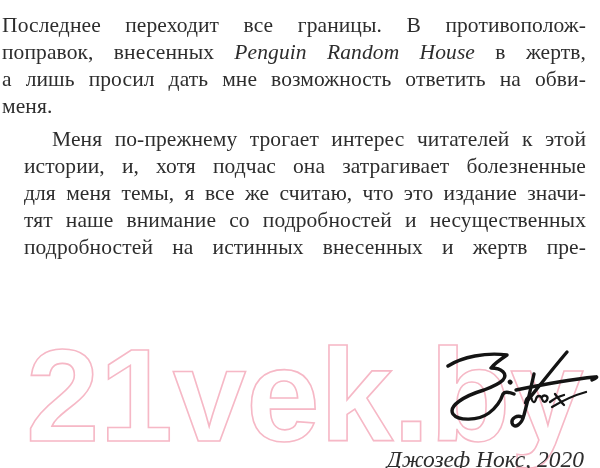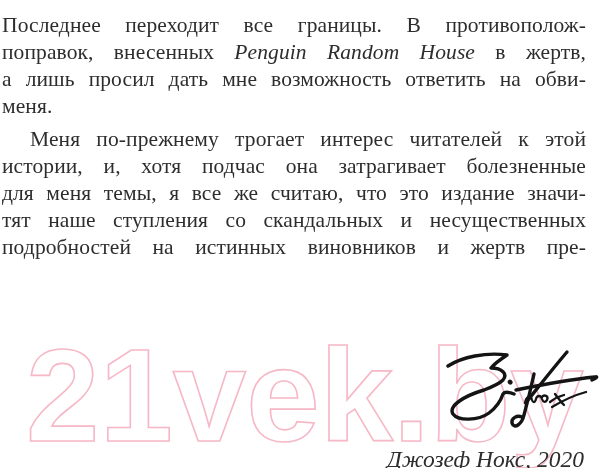--- a/index.html
+++ b/index.html
@@ -15,21 +15,21 @@
     color: #2d2d2d;
     background: #ffffff;
   }
   .textblock {
     position: absolute;
     left: 0; top: 0; right: 12px;
     padding: 12px 2px;
     z-index: 3;
   }
   .para { margin: 0; padding: 0; }
-  .para2 { margin-top: 6px; }
+  .para2 { margin-top: 6px; margin-left: 22px; }
   .line {
     display: block;
     font-size: 21.5px;
     line-height: 27px;
     letter-spacing: 0.1px;
     white-space: normal;
   }
   .j {
     text-align: justify;
     text-align-last: justify;
@@ -91,20 +91,20 @@
     <p class="para para1">
       <span class="line j">Последнее переходит все границы. В противополож-</span>
       <span class="line j"><span>поправок, внесенных </span><span class="pub">Penguin Random House</span><span> в жертв,</span></span>
       <span class="line j">а лишь просил дать мне возможность ответить на обви-</span>
       <span class="line">меня.</span>
     </p>
     <p class="para para2">
       <span class="line j indent">Меня по-прежнему трогает интерес читателей к этой</span>
       <span class="line j">истории, и, хотя подчас она затрагивает болезненные</span>
       <span class="line j">для меня темы, я все же считаю, что это издание значи-</span>
-      <span class="line j">тят наше ступления со скандальных и несущественных</span>
-      <span class="line j">подробностей на истинных виновников и жертв пре-</span>
+      <span class="line j">тят наше внимание со подробностей и несущественных</span>
+      <span class="line j">подробностей на истинных внесенных и жертв пре-</span>
     </p>
   </div>
 
   <div class="caption">Джозеф Нокс, 2020</div>
 
 </div>
 
 </body></html>

